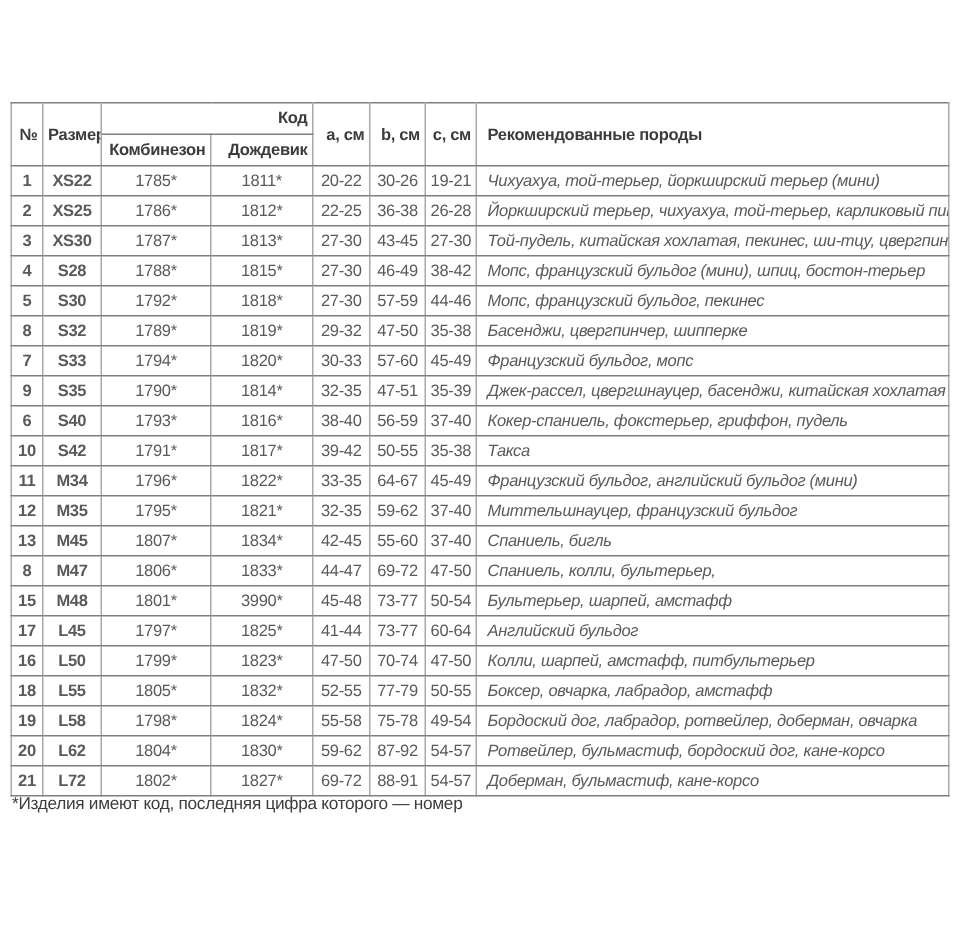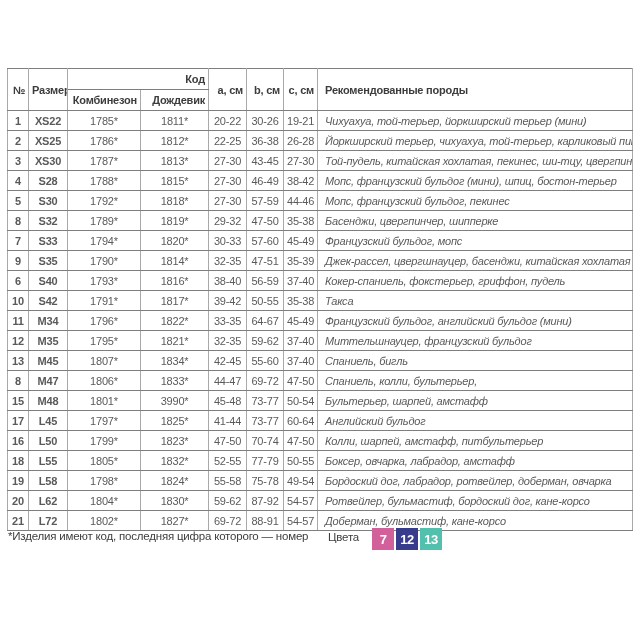--- a/index.html
+++ b/index.html
@@ -356,23 +356,15 @@
           <td class="col-c">54-57</td>
           <td class="col-breeds">Доберман, бульмастиф, кане-корсо</td>
         </tr>
       </tbody>
   </table>
 
   <div class="footer">
     <p class="footnote">
       <span>*Изделия имеют код, последняя цифра которого — номер</span><br>
     </p>
-    <div class="legend">
-      <span class="legend-label">Цвета</span>
-      <span class="swatches" id="swatches">
-          <span class="swatch" style="background: rgb(210, 96, 155);">7</span>
-          <span class="swatch" style="background: rgb(55, 60, 141);">12</span>
-          <span class="swatch" style="background: rgb(83, 191, 173);">13</span>
-        </span>
-    </div>
   </div>
 
 </div>
 
 </body></html>

